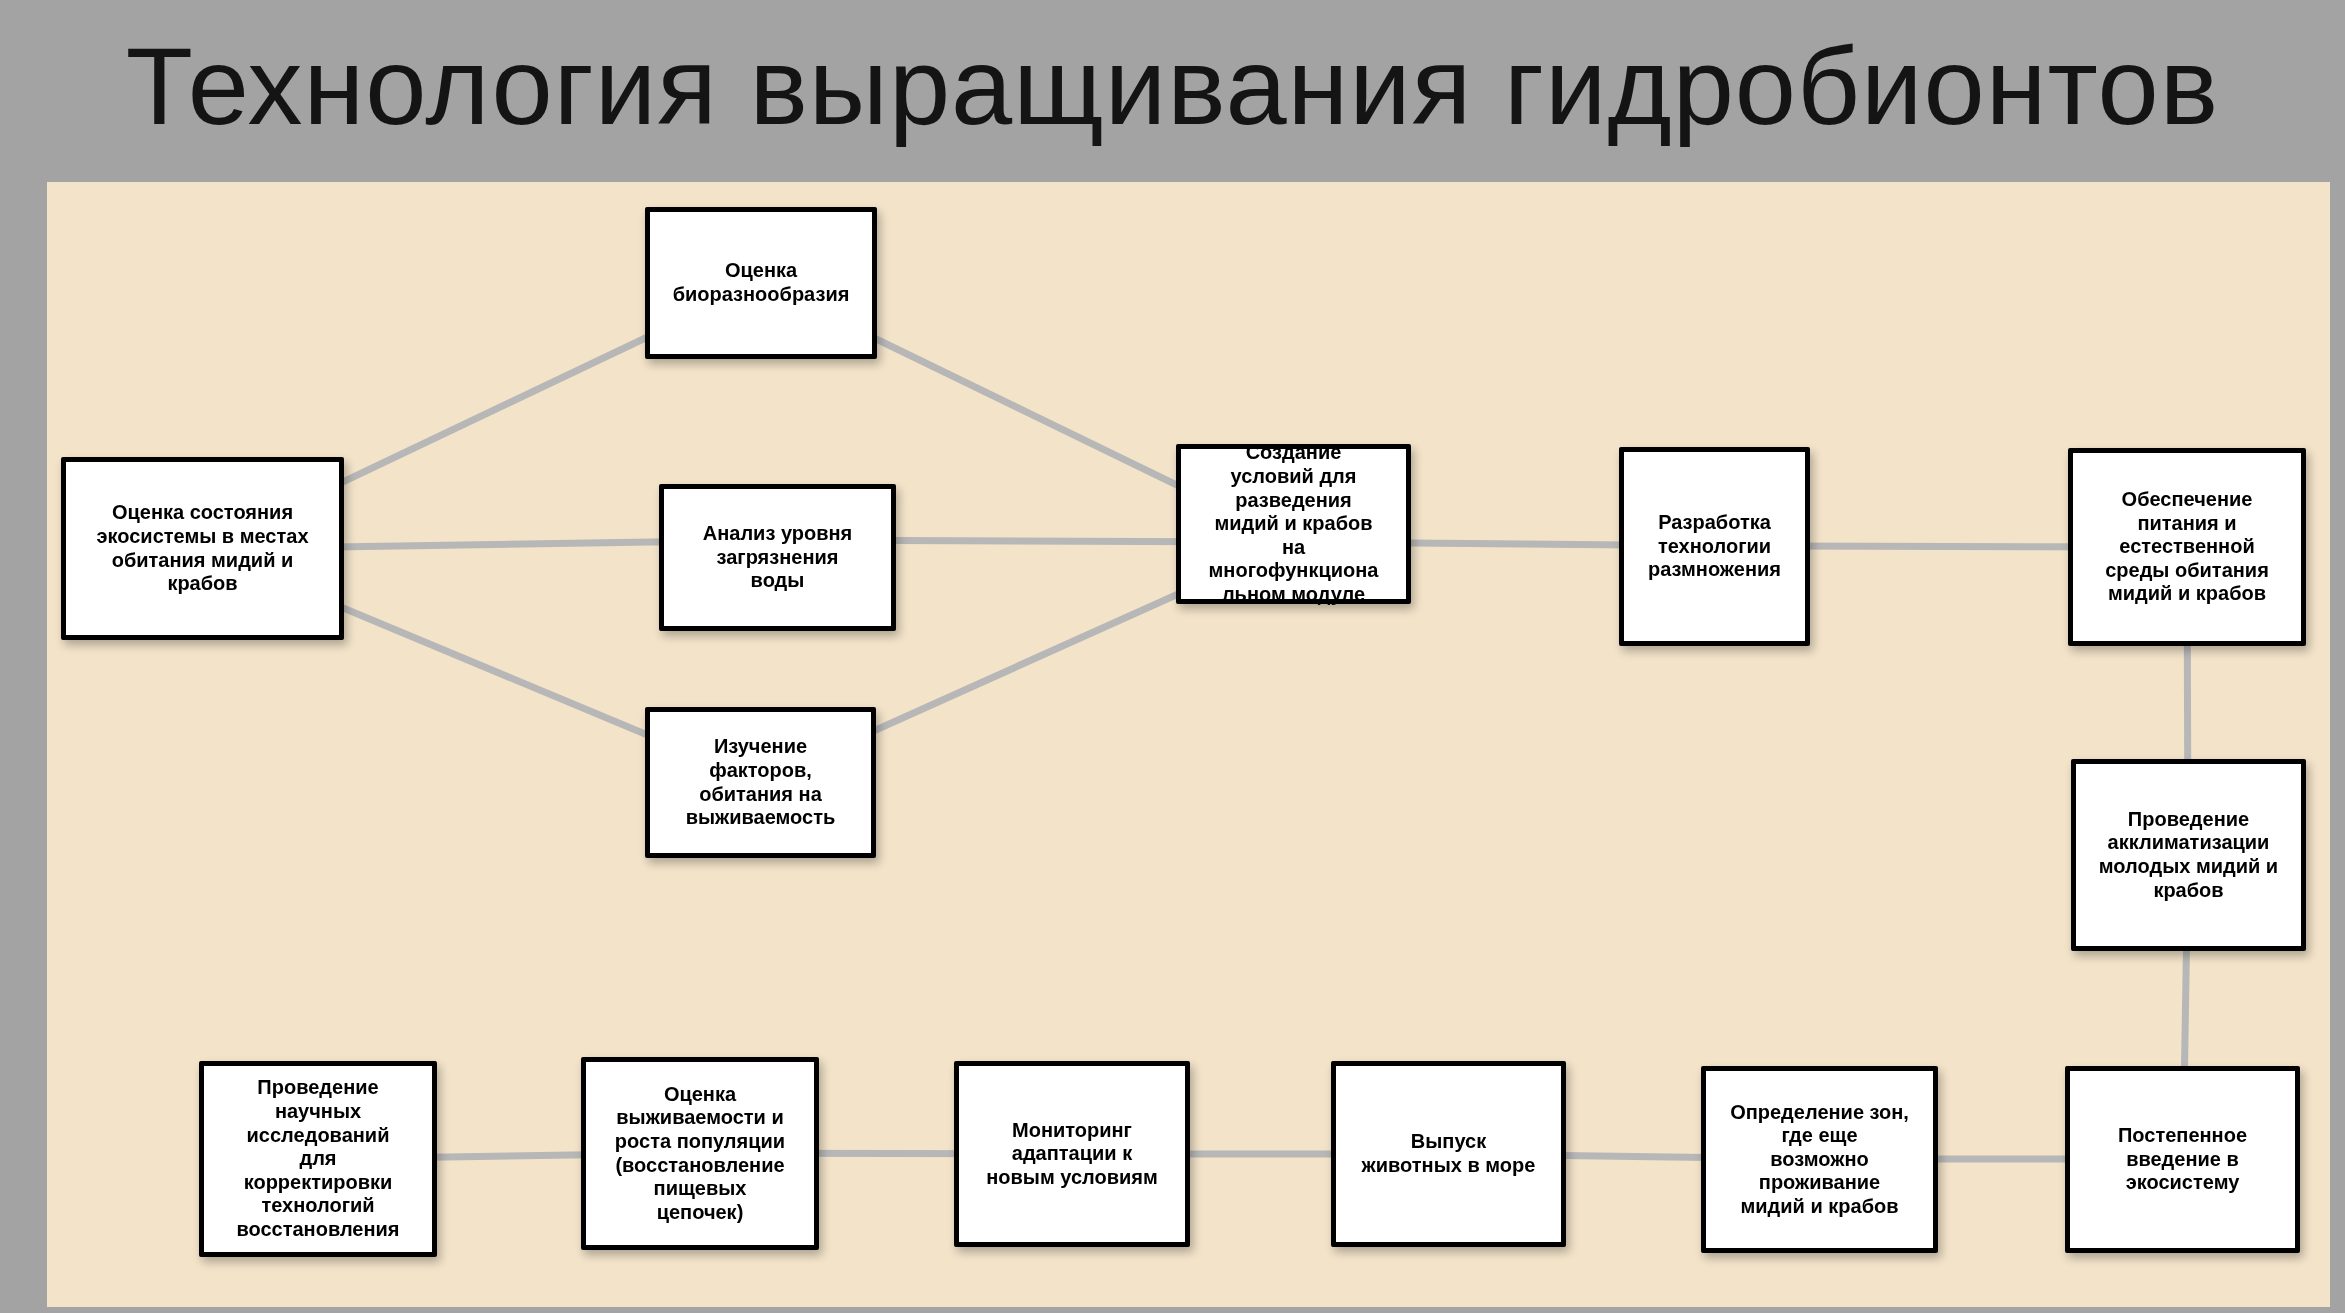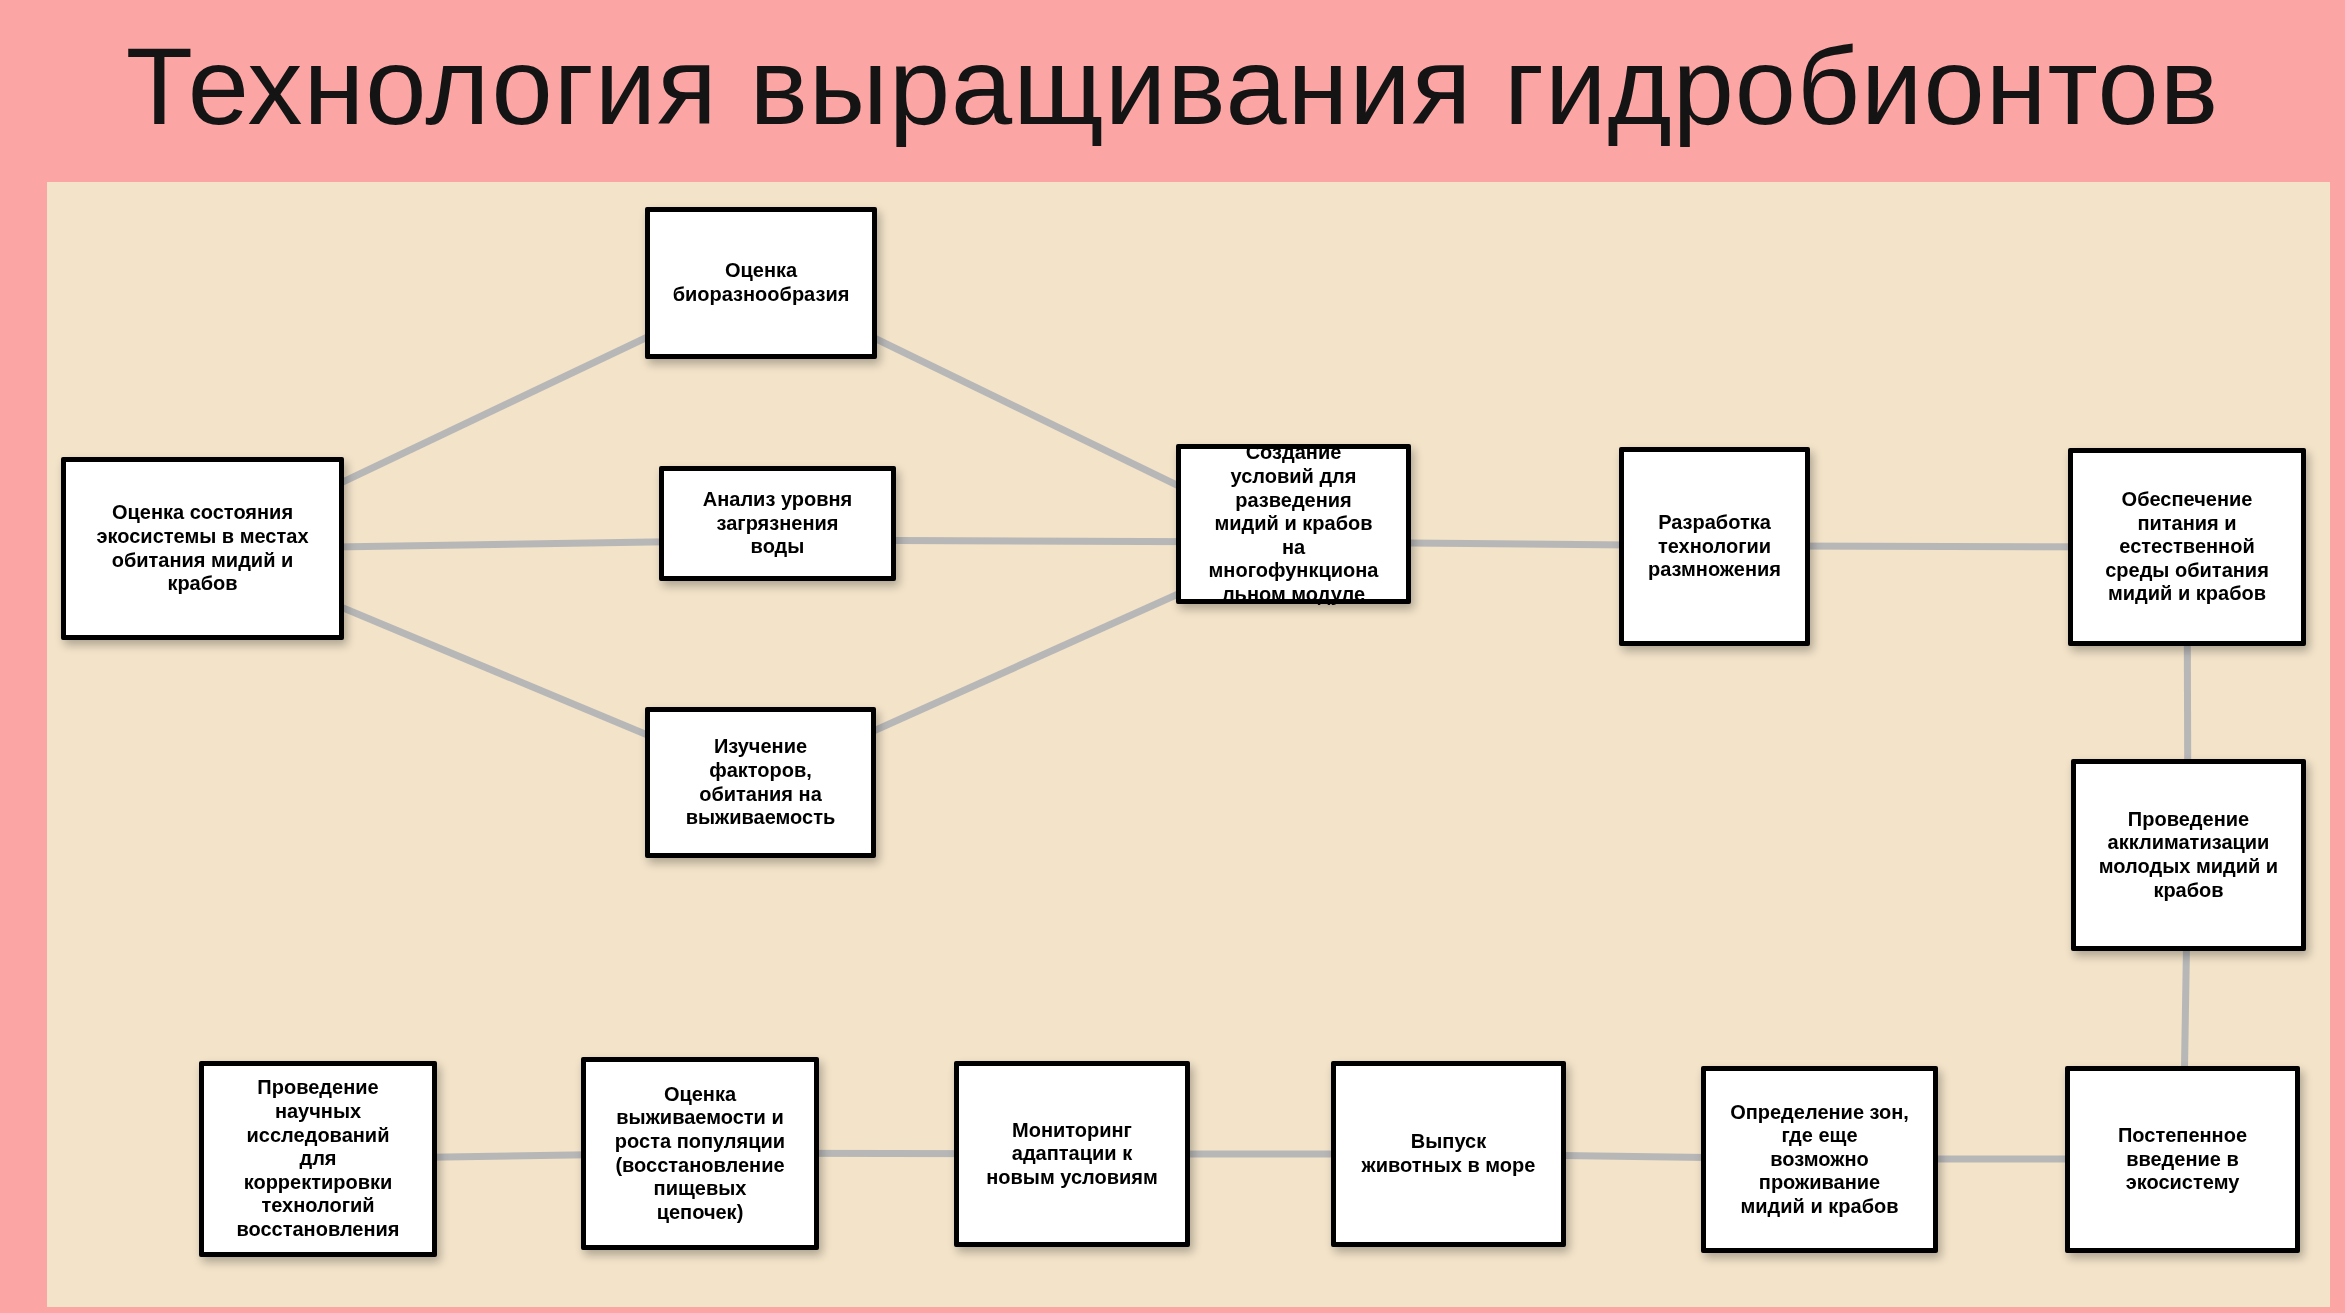--- a/index.html
+++ b/index.html
@@ -2,21 +2,21 @@
 <html><head>
 <meta charset="utf-8">
 <style>
   * { box-sizing: border-box; }
   html, body { margin: 0; padding: 0; background: #ffffff; }
   .stage {
     position: relative;
     width: 2345px;
     height: 1313px;
     overflow: hidden;
-    background: #fca5a5;
+    background: #a3a3a3;
     font-family: "Liberation Sans", sans-serif;
   }
   .title {
     position: absolute;
     top: 22px;
     left: 0;
     width: 100%;
     margin: 0;
     text-align: center;
     font-size: 110px;
@@ -94,21 +94,21 @@
 биоразнообразия</span>
   </div>
 
   <div class="node" style="left:61px;top:457px;width:283px;height:183px">
     <span class="node-label">Оценка состояния
 экосистемы в местах
 обитания мидий и
 крабов</span>
   </div>
 
-  <div class="node" style="left:659px;top:466px;width:237px;height:115px">
+  <div class="node" style="left:659px;top:484px;width:237px;height:147px">
     <span class="node-label">Анализ уровня
 загрязнения
 воды</span>
   </div>
 
   <div class="node" style="left:645px;top:707px;width:231px;height:151px">
     <span class="node-label">Изучение
 факторов,
 обитания на
 выживаемость</span>

